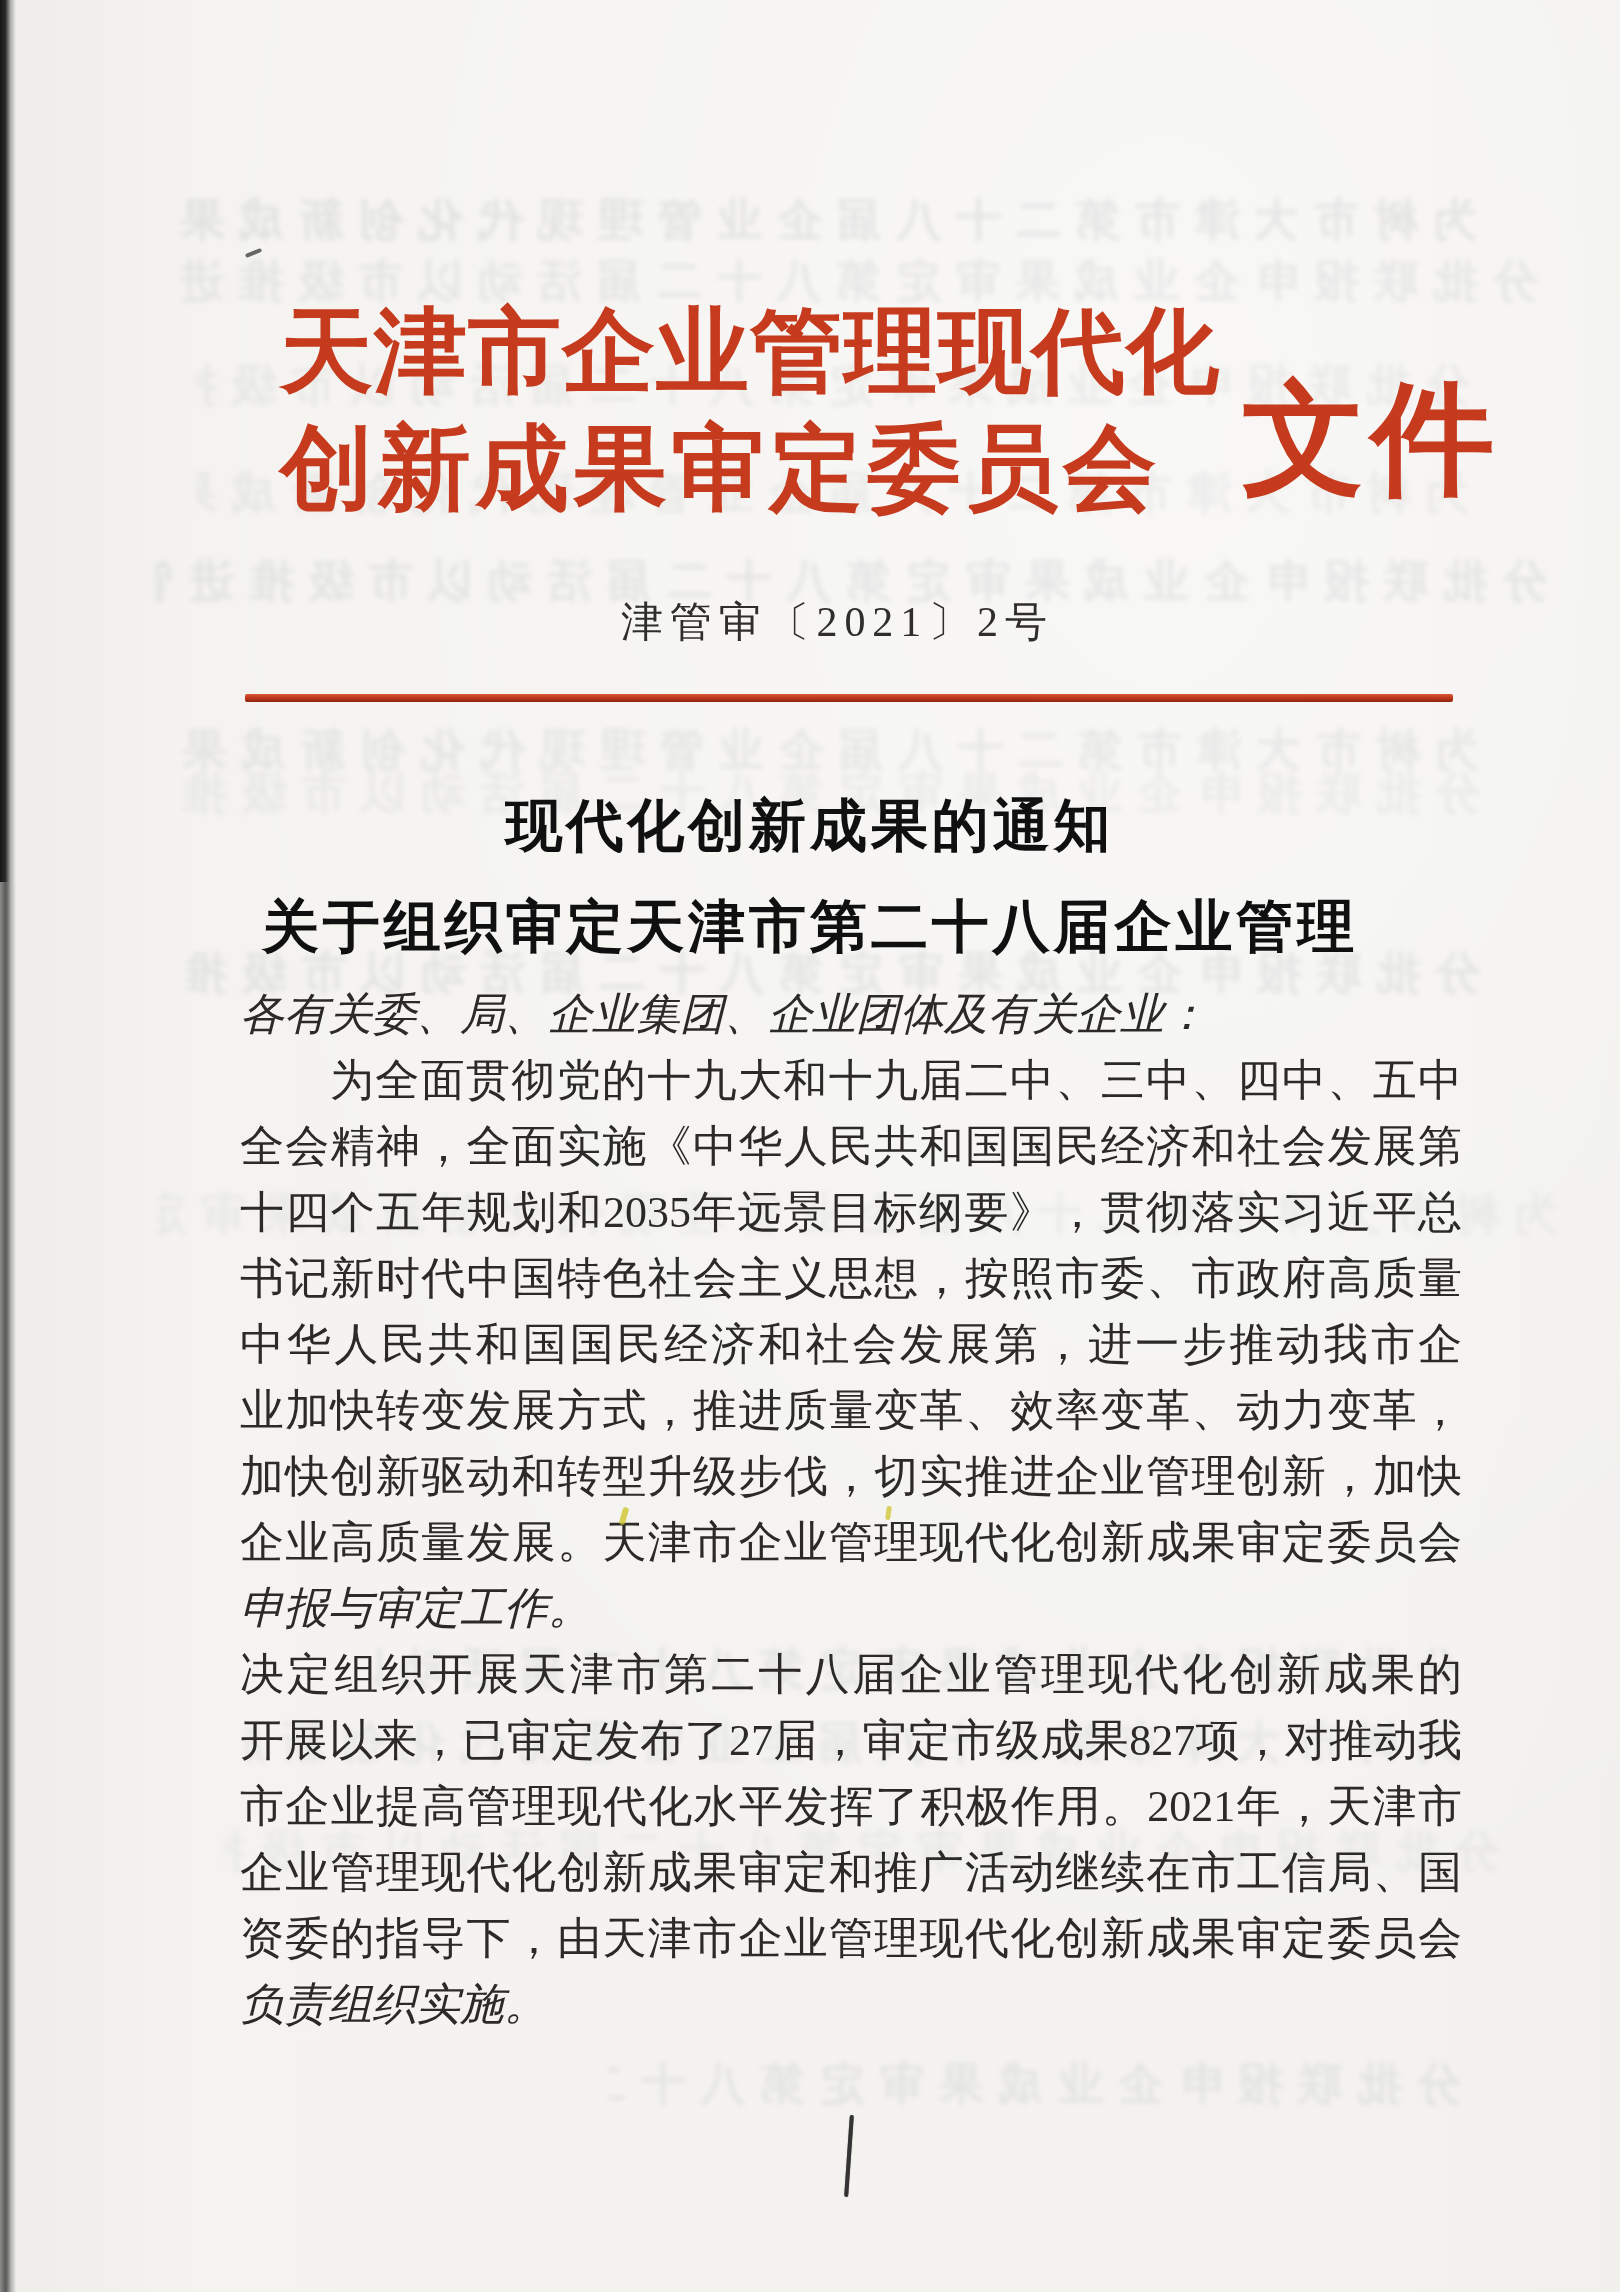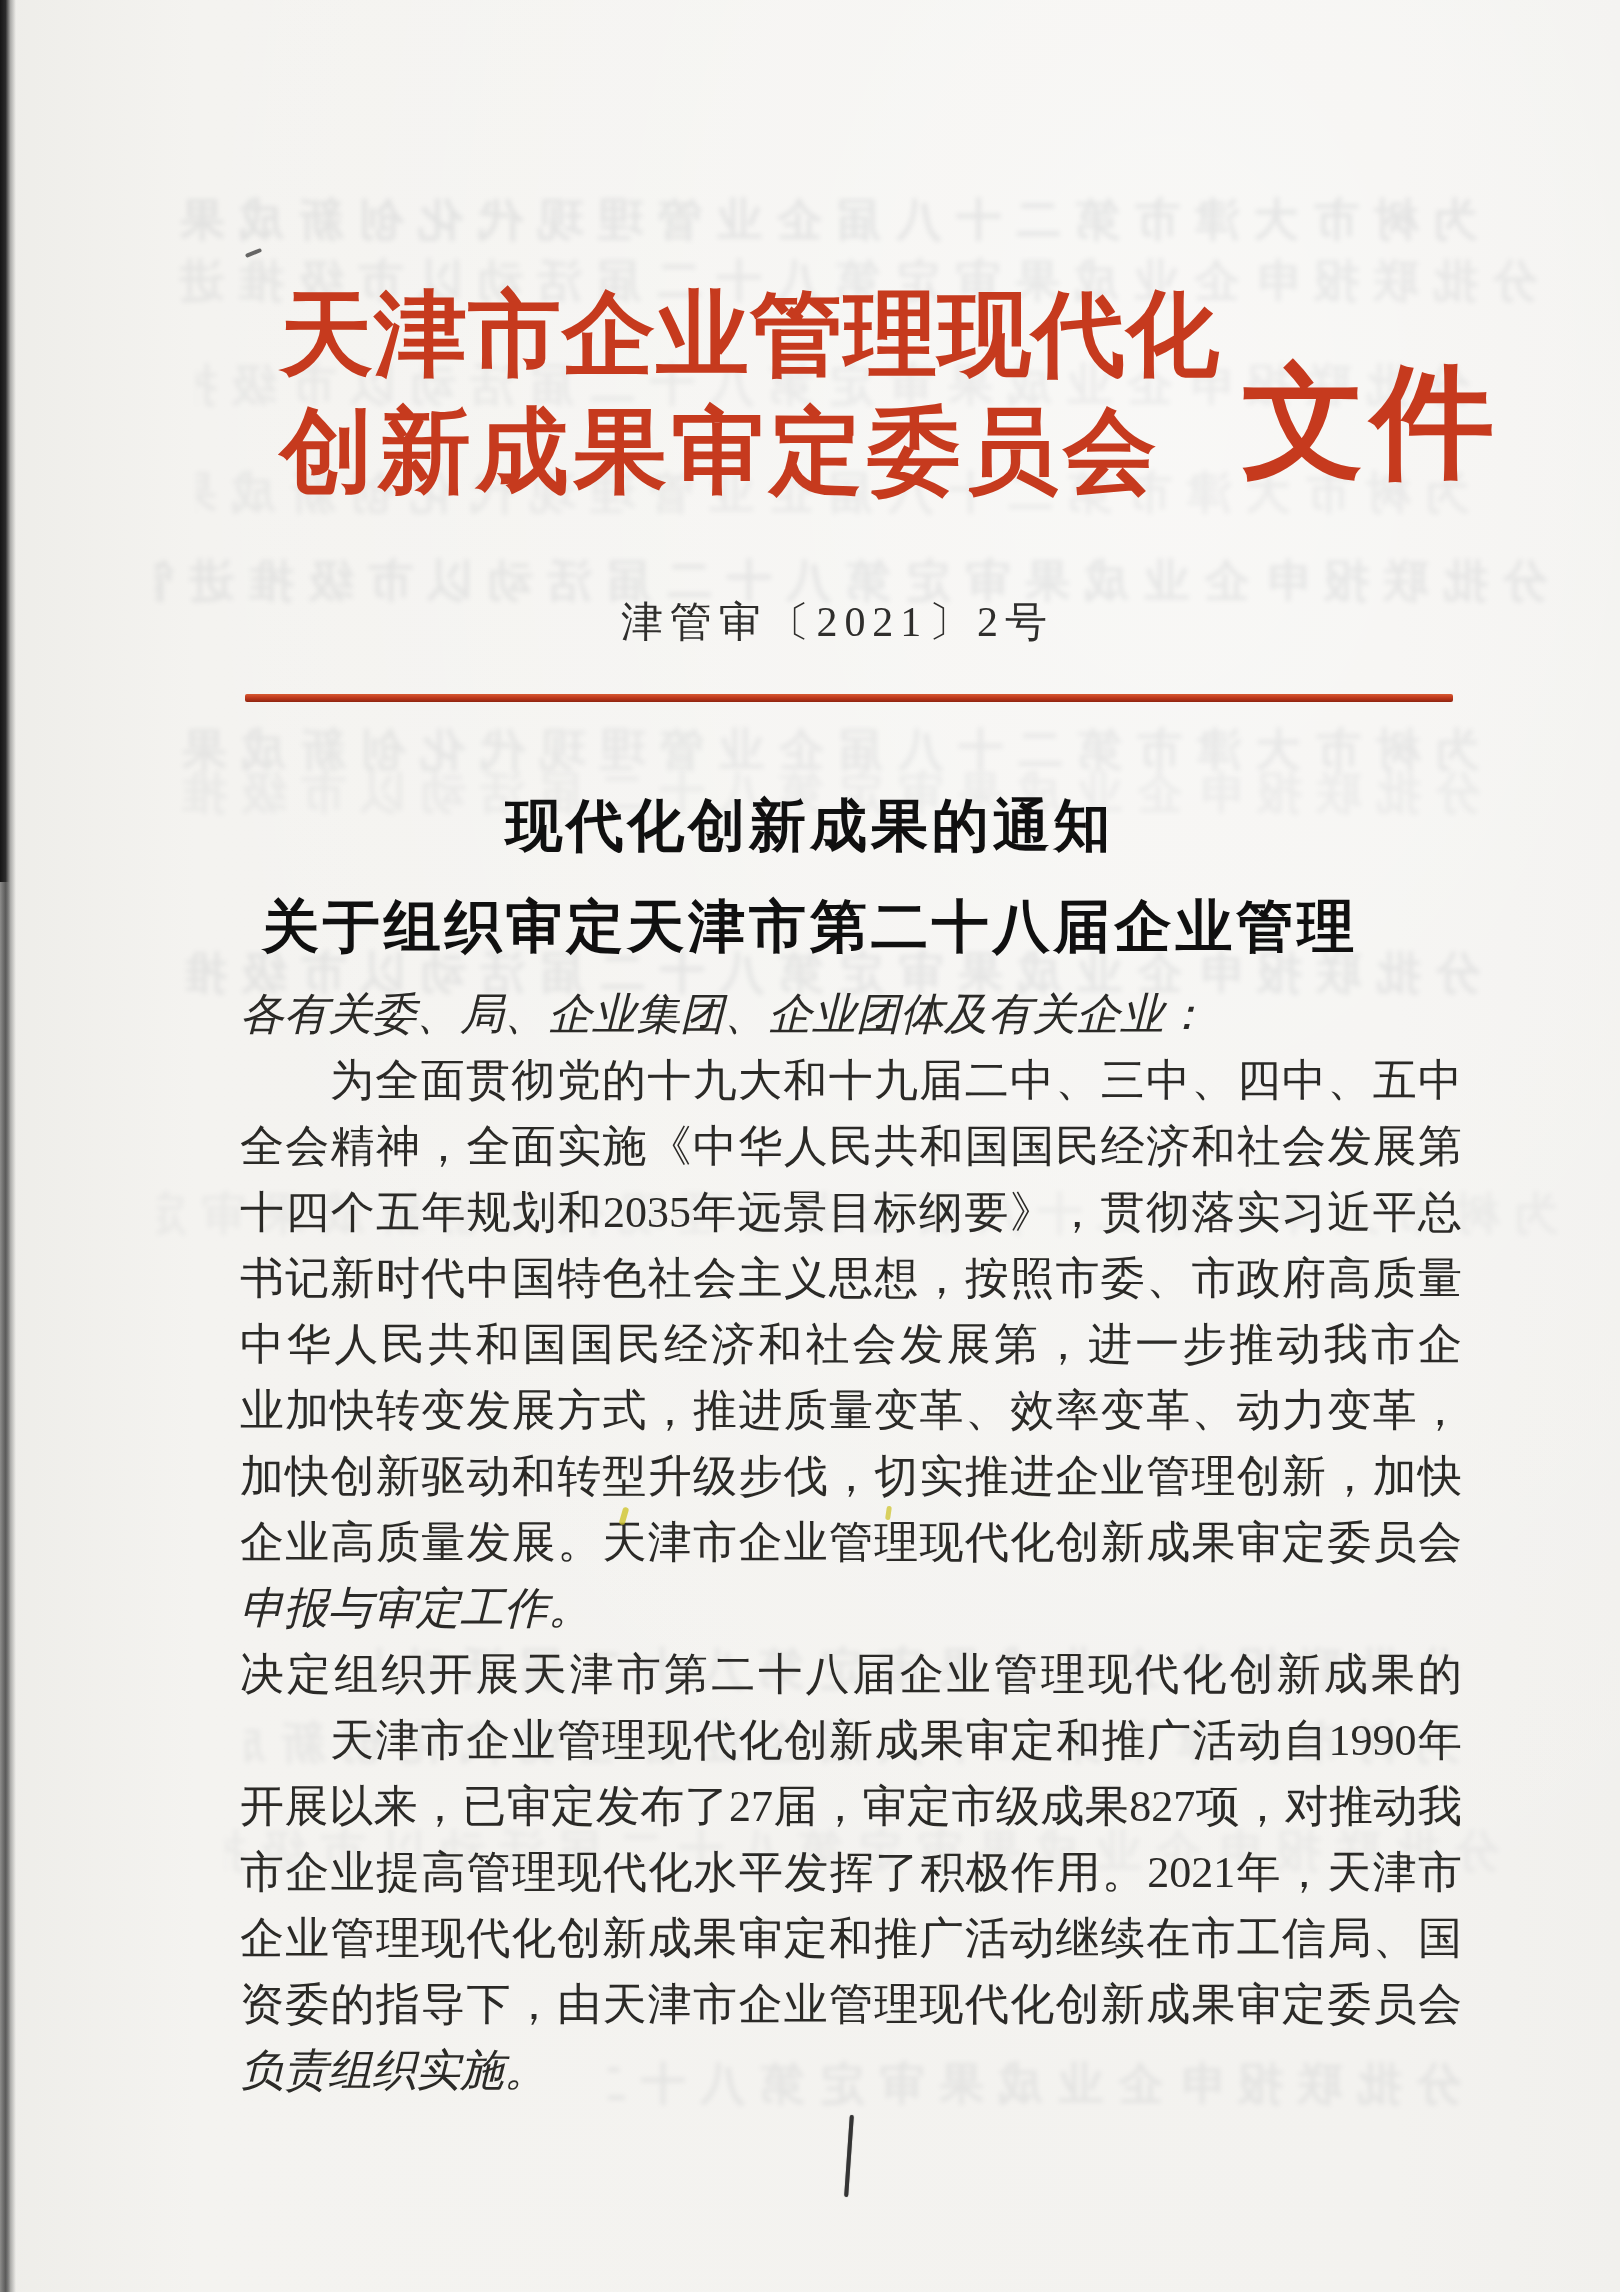--- a/index.html
+++ b/index.html
@@ -36,21 +36,21 @@
     white-space: nowrap;
     overflow: hidden;
     filter: blur(2.5px);
     transform: scaleX(-1);
     pointer-events: none;
     font-weight: 700;
   }
 
   
   .letterhead {
-    position: absolute; left: 280px; top: 272px;
+    position: absolute; left: 280px; top: 289px;
     display: flex; align-items: flex-end;
   }
   .org { color: #c63a1e; font-weight: 900; }
   .org .l1 { font-size: 93px; line-height: 125px; letter-spacing: 1px; }
   .org .l2 { font-size: 93px; line-height: 110px; letter-spacing: 4.9px; }
   .doctype {
     color: #c63a1e; font-weight: 900; font-size: 123px;
     margin-left: 22px; margin-top: 69px; letter-spacing: 5.9px;
   }
 
@@ -141,21 +141,20 @@
     <div class="bline indent">为全面贯彻党的十九大和十九届二中、三中、四中、五中</div>
     <div class="bline">全会精神，全面实施《中华人民共和国国民经济和社会发展第</div>
     <div class="bline">十四个五年规划和2035年远景目标纲要》，贯彻落实习近平总</div>
     <div class="bline">书记新时代中国特色社会主义思想，按照市委、市政府高质量</div>
     <div class="bline">中华人民共和国国民经济和社会发展第，进一步推动我市企</div>
     <div class="bline">业加快转变发展方式，推进质量变革、效率变革、动力变革，</div>
     <div class="bline">加快创新驱动和转型升级步伐，切实推进企业管理创新，加快</div>
     <div class="bline">企业高质量发展。天津市企业管理现代化创新成果审定委员会</div>
     <div class="bline left">申报与审定工作。</div>
     <div class="bline">决定组织开展天津市第二十八届企业管理现代化创新成果的</div>
-    <div class="bline indent">天津市企业管理现代化创新成果审定和推广活动自1990年</div>
     <div class="bline">开展以来，已审定发布了27届，审定市级成果827项，对推动我</div>
     <div class="bline">市企业提高管理现代化水平发挥了积极作用。2021年，天津市</div>
     <div class="bline">企业管理现代化创新成果审定和推广活动继续在市工信局、国</div>
     <div class="bline">资委的指导下，由天津市企业管理现代化创新成果审定委员会</div>
     <div class="bline left">负责组织实施。</div>
   </main>
 
   <div class="speck-dash"></div>
   <div class="speck-y1"></div>
   <div class="speck-y2"></div>

